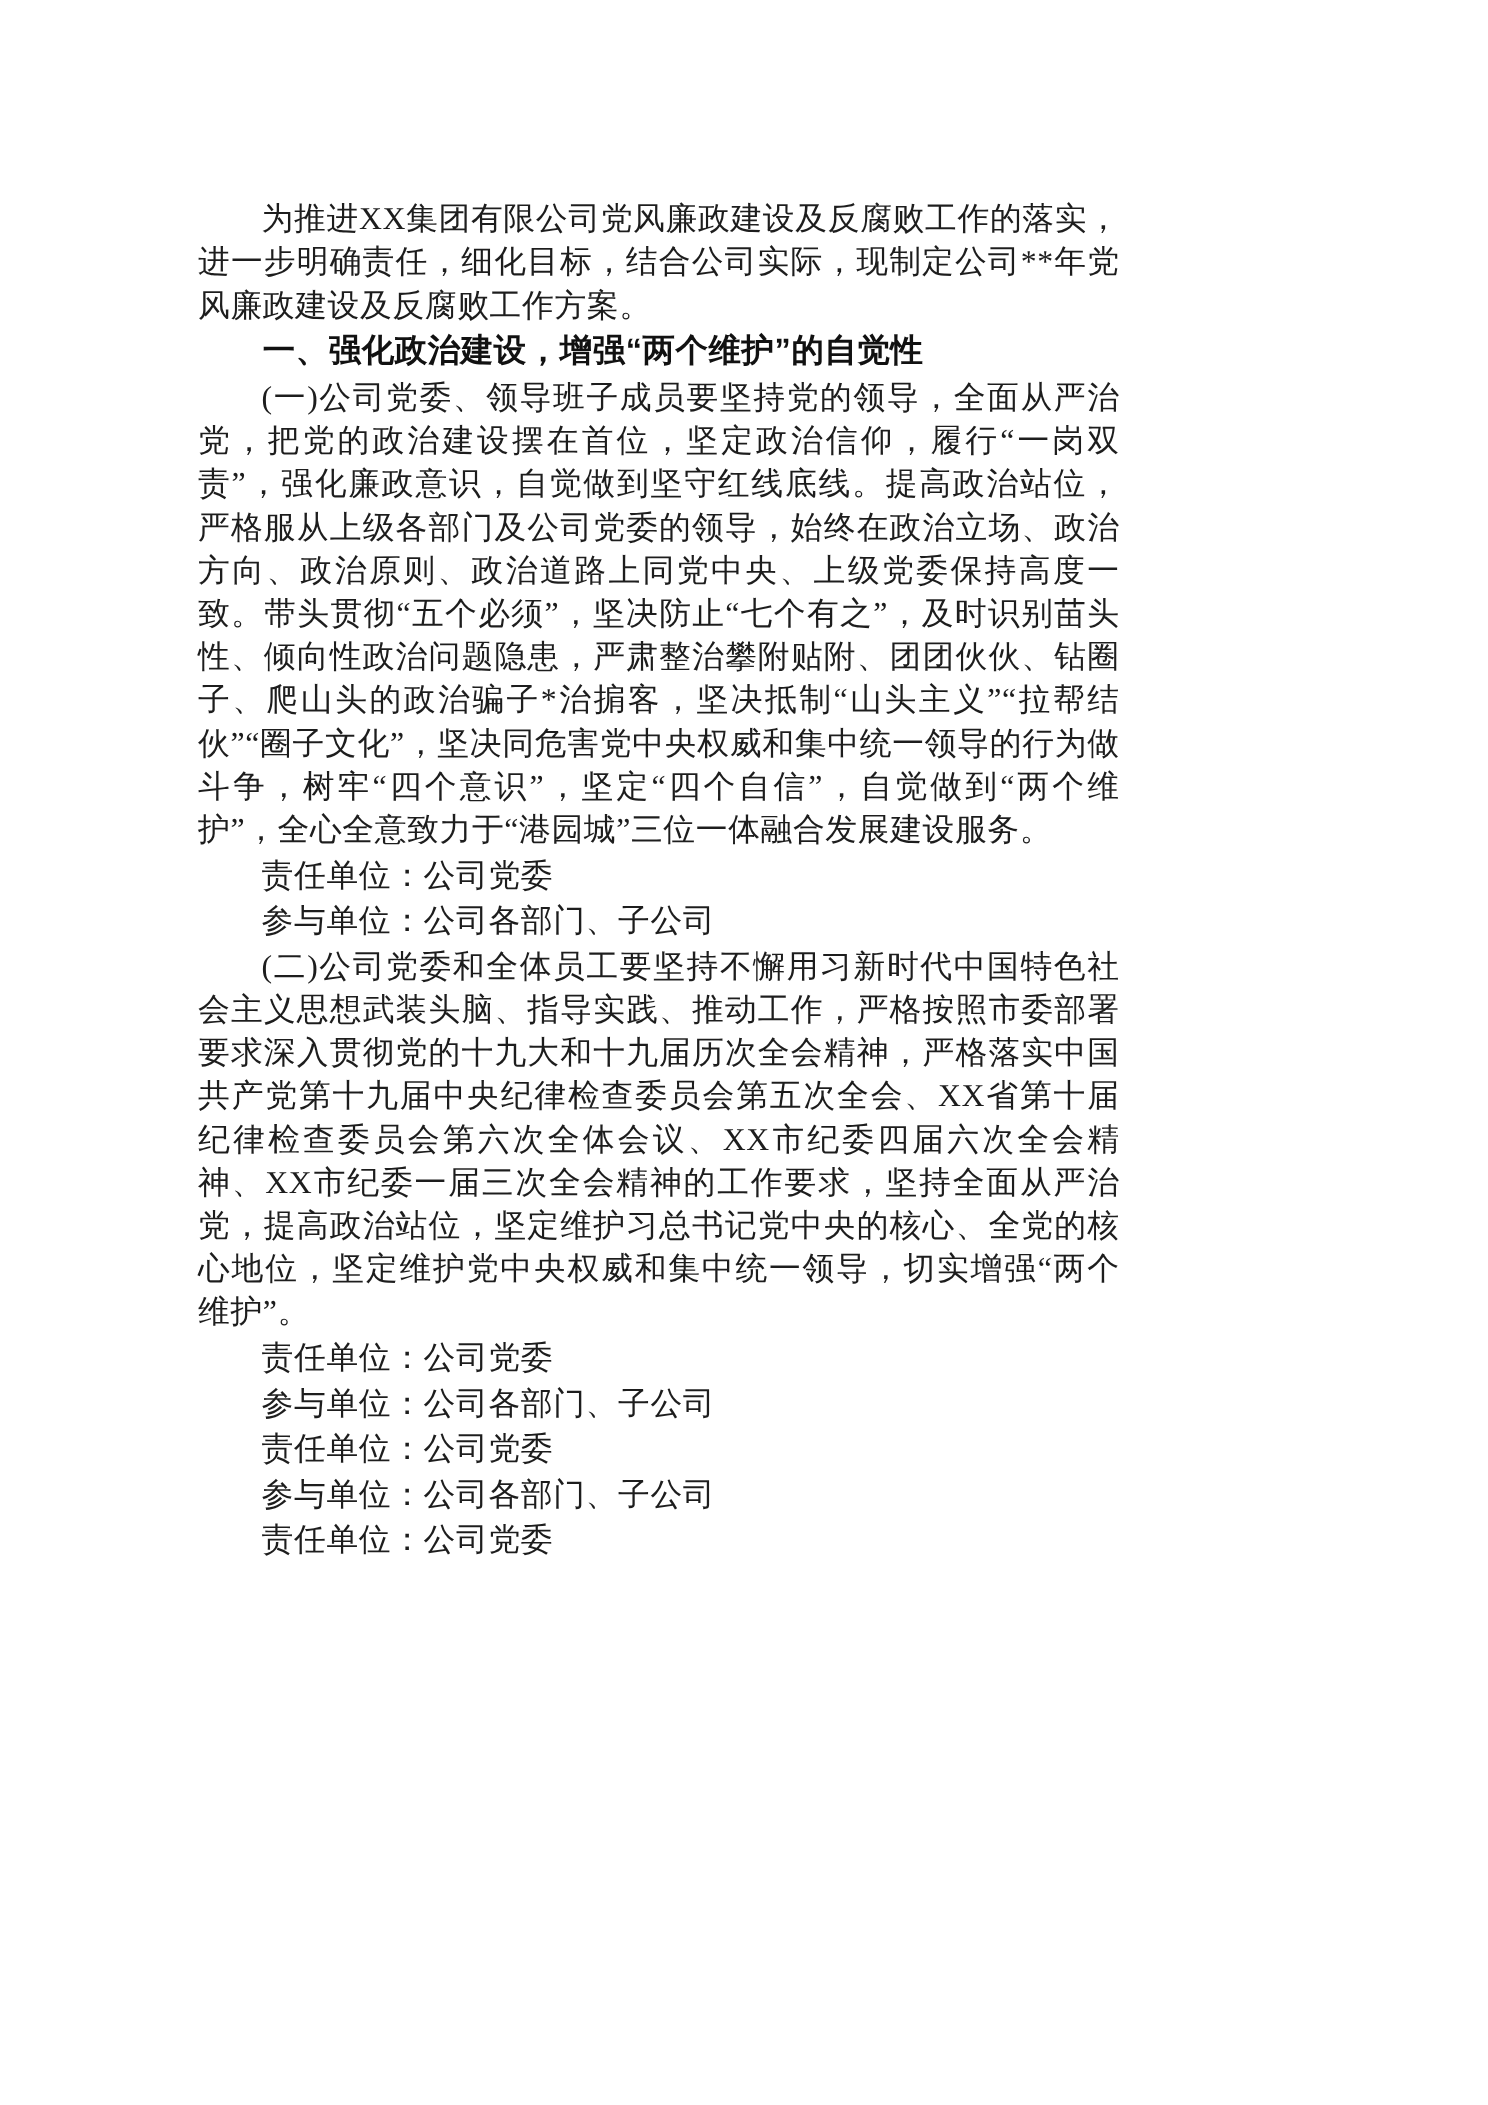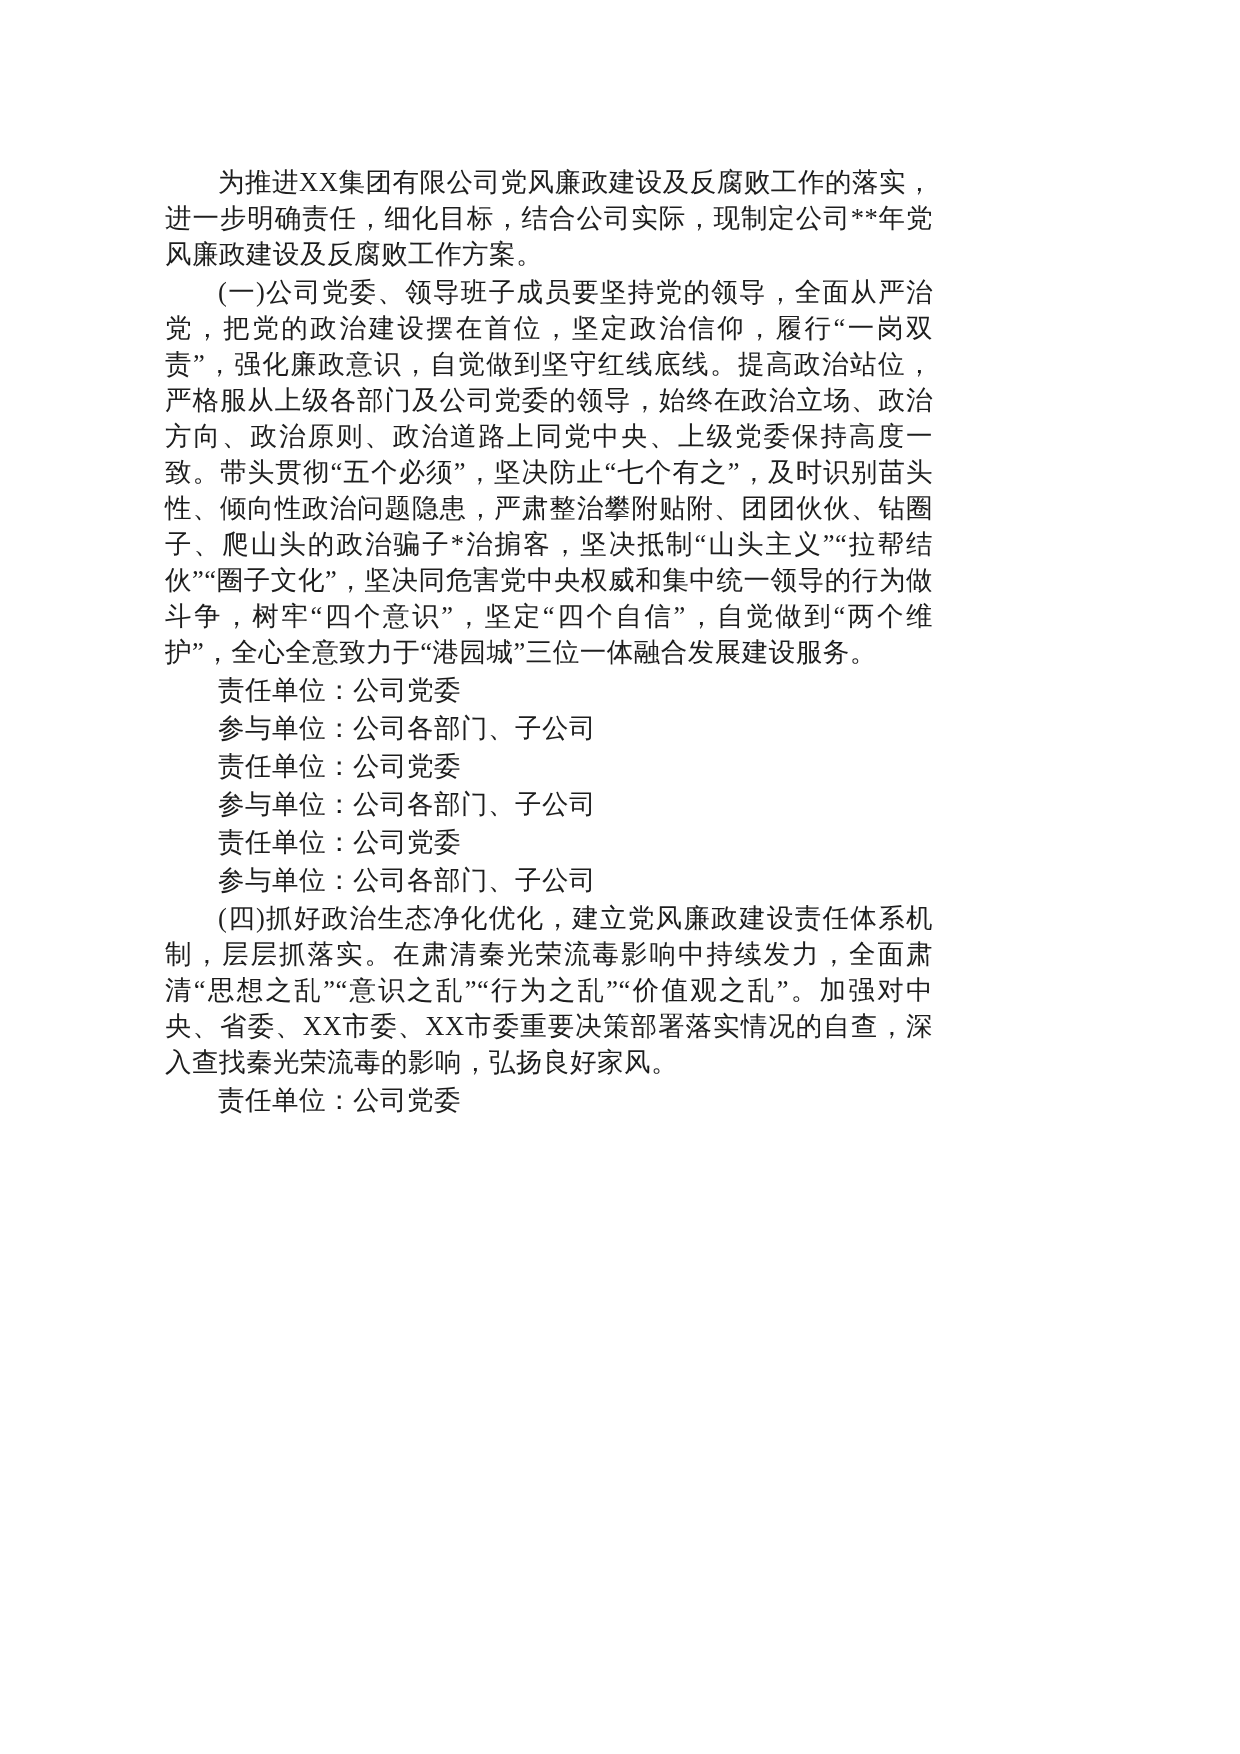--- a/index.html
+++ b/index.html
@@ -38,22 +38,23 @@
     text-indent: 2em;
     text-align: left;
     letter-spacing: 0.5px;
   }
 </style>
 </head>
 <body>
 
 <div class="page">
   <p class="para">为推进XX集团有限公司党风廉政建设及反腐败工作的落实，进一步明确责任，细化目标，结合公司实际，现制定公司**年党风廉政建设及反腐败工作方案。</p>
+  <h2 class="heading">一、强化政治建设，增强“两个维护”的自觉性</h2>
   <p class="para">(一)公司党委、领导班子成员要坚持党的领导，全面从严治党，把党的政治建设摆在首位，坚定政治信仰，履行“一岗双责”，强化廉政意识，自觉做到坚守红线底线。提高政治站位，严格服从上级各部门及公司党委的领导，始终在政治立场、政治方向、政治原则、政治道路上同党中央、上级党委保持高度一致。带头贯彻“五个必须”，坚决防止“七个有之”，及时识别苗头性、倾向性政治问题隐患，严肃整治攀附贴附、团团伙伙、钻圈子、爬山头的政治骗子*治掮客，坚决抵制“山头主义”“拉帮结伙”“圈子文化”，坚决同危害党中央权威和集中统一领导的行为做斗争，树牢“四个意识”，坚定“四个自信”，自觉做到“两个维护”，全心全意致力于“港园城”三位一体融合发展建设服务。</p>
+  <p class="para">责任单位：公司党委</p>
+  <p class="para">参与单位：公司各部门、子公司</p>
+  <p class="para">(二)公司党委和全体员工要坚持不懈用习新时代中国特色社会主义思想武装头脑、指导实践、推动工作，严格按照市委部署要求深入贯彻党的十九大和十九届历次全会精神，严格落实中国共产党第十九届中央纪律检查委员会第五次全会、XX省第十届纪律检查委员会第六次全体会议、XX市纪委四届六次全会精神、XX市纪委一届三次全会精神的工作要求，坚持全面从严治党，提高政治站位，坚定维护习总书记党中央的核心、全党的核心地位，坚定维护党中央权威和集中统一领导，切实增强“两个维护”。</p>
   <p class="para">责任单位：公司党委</p>
   <p class="para">参与单位：公司各部门、子公司</p>
   <p class="para">责任单位：公司党委</p>
   <p class="para">参与单位：公司各部门、子公司</p>
   <p class="para">责任单位：公司党委</p>
-  <p class="para">参与单位：公司各部门、子公司</p>
-  <p class="para">(四)抓好政治生态净化优化，建立党风廉政建设责任体系机制，层层抓落实。在肃清秦光荣流毒影响中持续发力，全面肃清“思想之乱”“意识之乱”“行为之乱”“价值观之乱”。加强对中央、省委、XX市委、XX市委重要决策部署落实情况的自查，深入查找秦光荣流毒的影响，弘扬良好家风。</p>
-  <p class="para">责任单位：公司党委</p>
 </div>
 
 </body></html>

